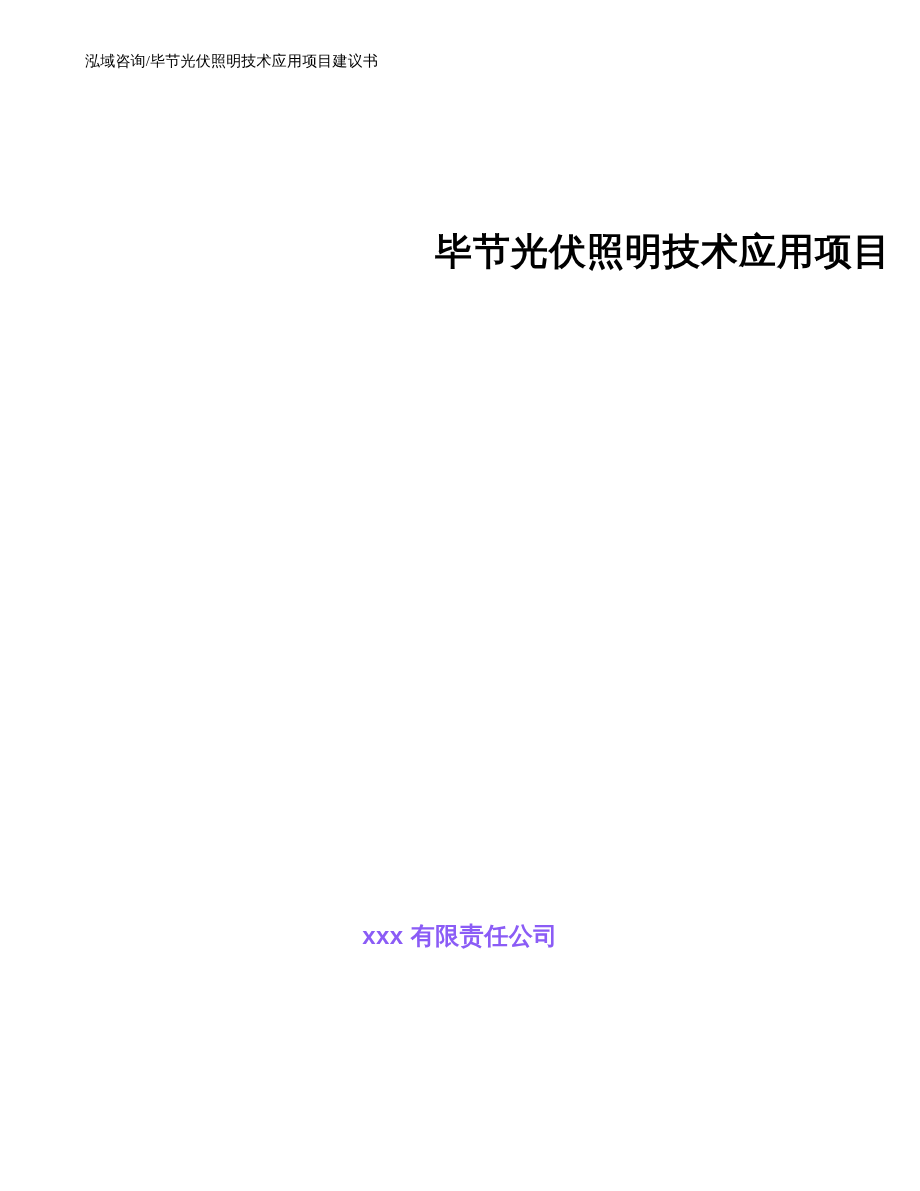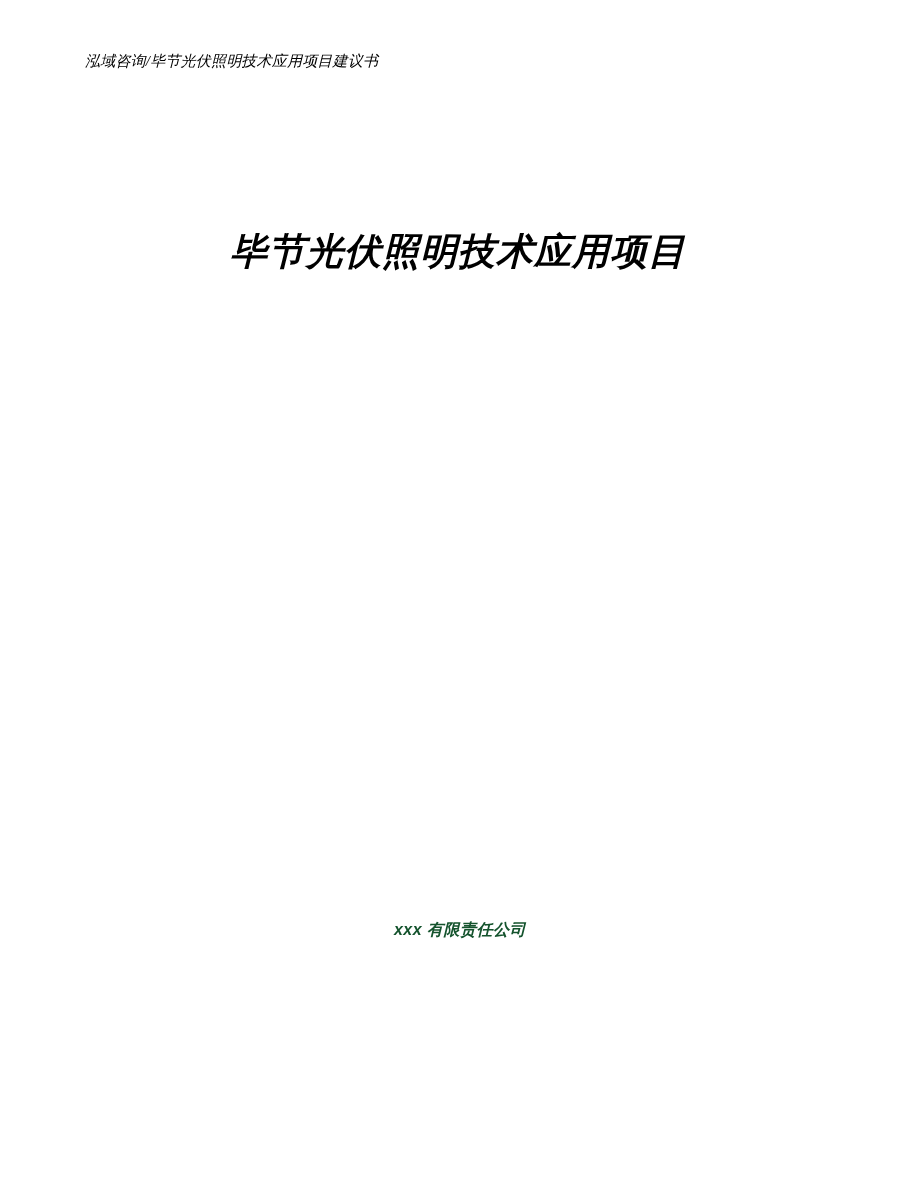--- a/index.html
+++ b/index.html
@@ -12,59 +12,58 @@
     color: #000000;
   }
   .page {
     position: relative;
     width: 920px;
     height: 1191px;
     background: #ffffff;
     margin: 0 auto;
     overflow: hidden;
     box-sizing: border-box;
-    font-style: italic;
   }
   .header {
     position: absolute;
     top: 52px;
     left: 85px;
     font-family: "Liberation Serif", serif;
     font-size: 15px;
     line-height: 1.3;
     color: #000000;
     letter-spacing: 0.2px;
     white-space: nowrap;
   }
   .title-block {
     position: absolute;
     top: 215px;
-    left: 16px;
+    left: 7px;
     width: 884px;
-    text-align: center;
+    text-align: right;
   }
   .title-line {
     font-family: "Liberation Sans", sans-serif;
     font-weight: bold;
     font-size: 37px;
     line-height: 74px;
     color: #000000;
     letter-spacing: 1px;
   }
   .company {
     position: absolute;
     top: 920px;
     left: 0;
     width: 920px;
     text-align: center;
     font-family: "Liberation Sans", sans-serif;
     font-weight: bold;
-    font-size: 16px;
+    font-size: 24px;
     letter-spacing: 0.5px;
-    color: #14532d;
+    color: #8b5cf6;
   }
 </style>
 </head>
 <body>
 
 <div class="page">
 
   <div class="header">泓域咨询/毕节光伏照明技术应用项目建议书</div>
 
   <div class="title-block">

